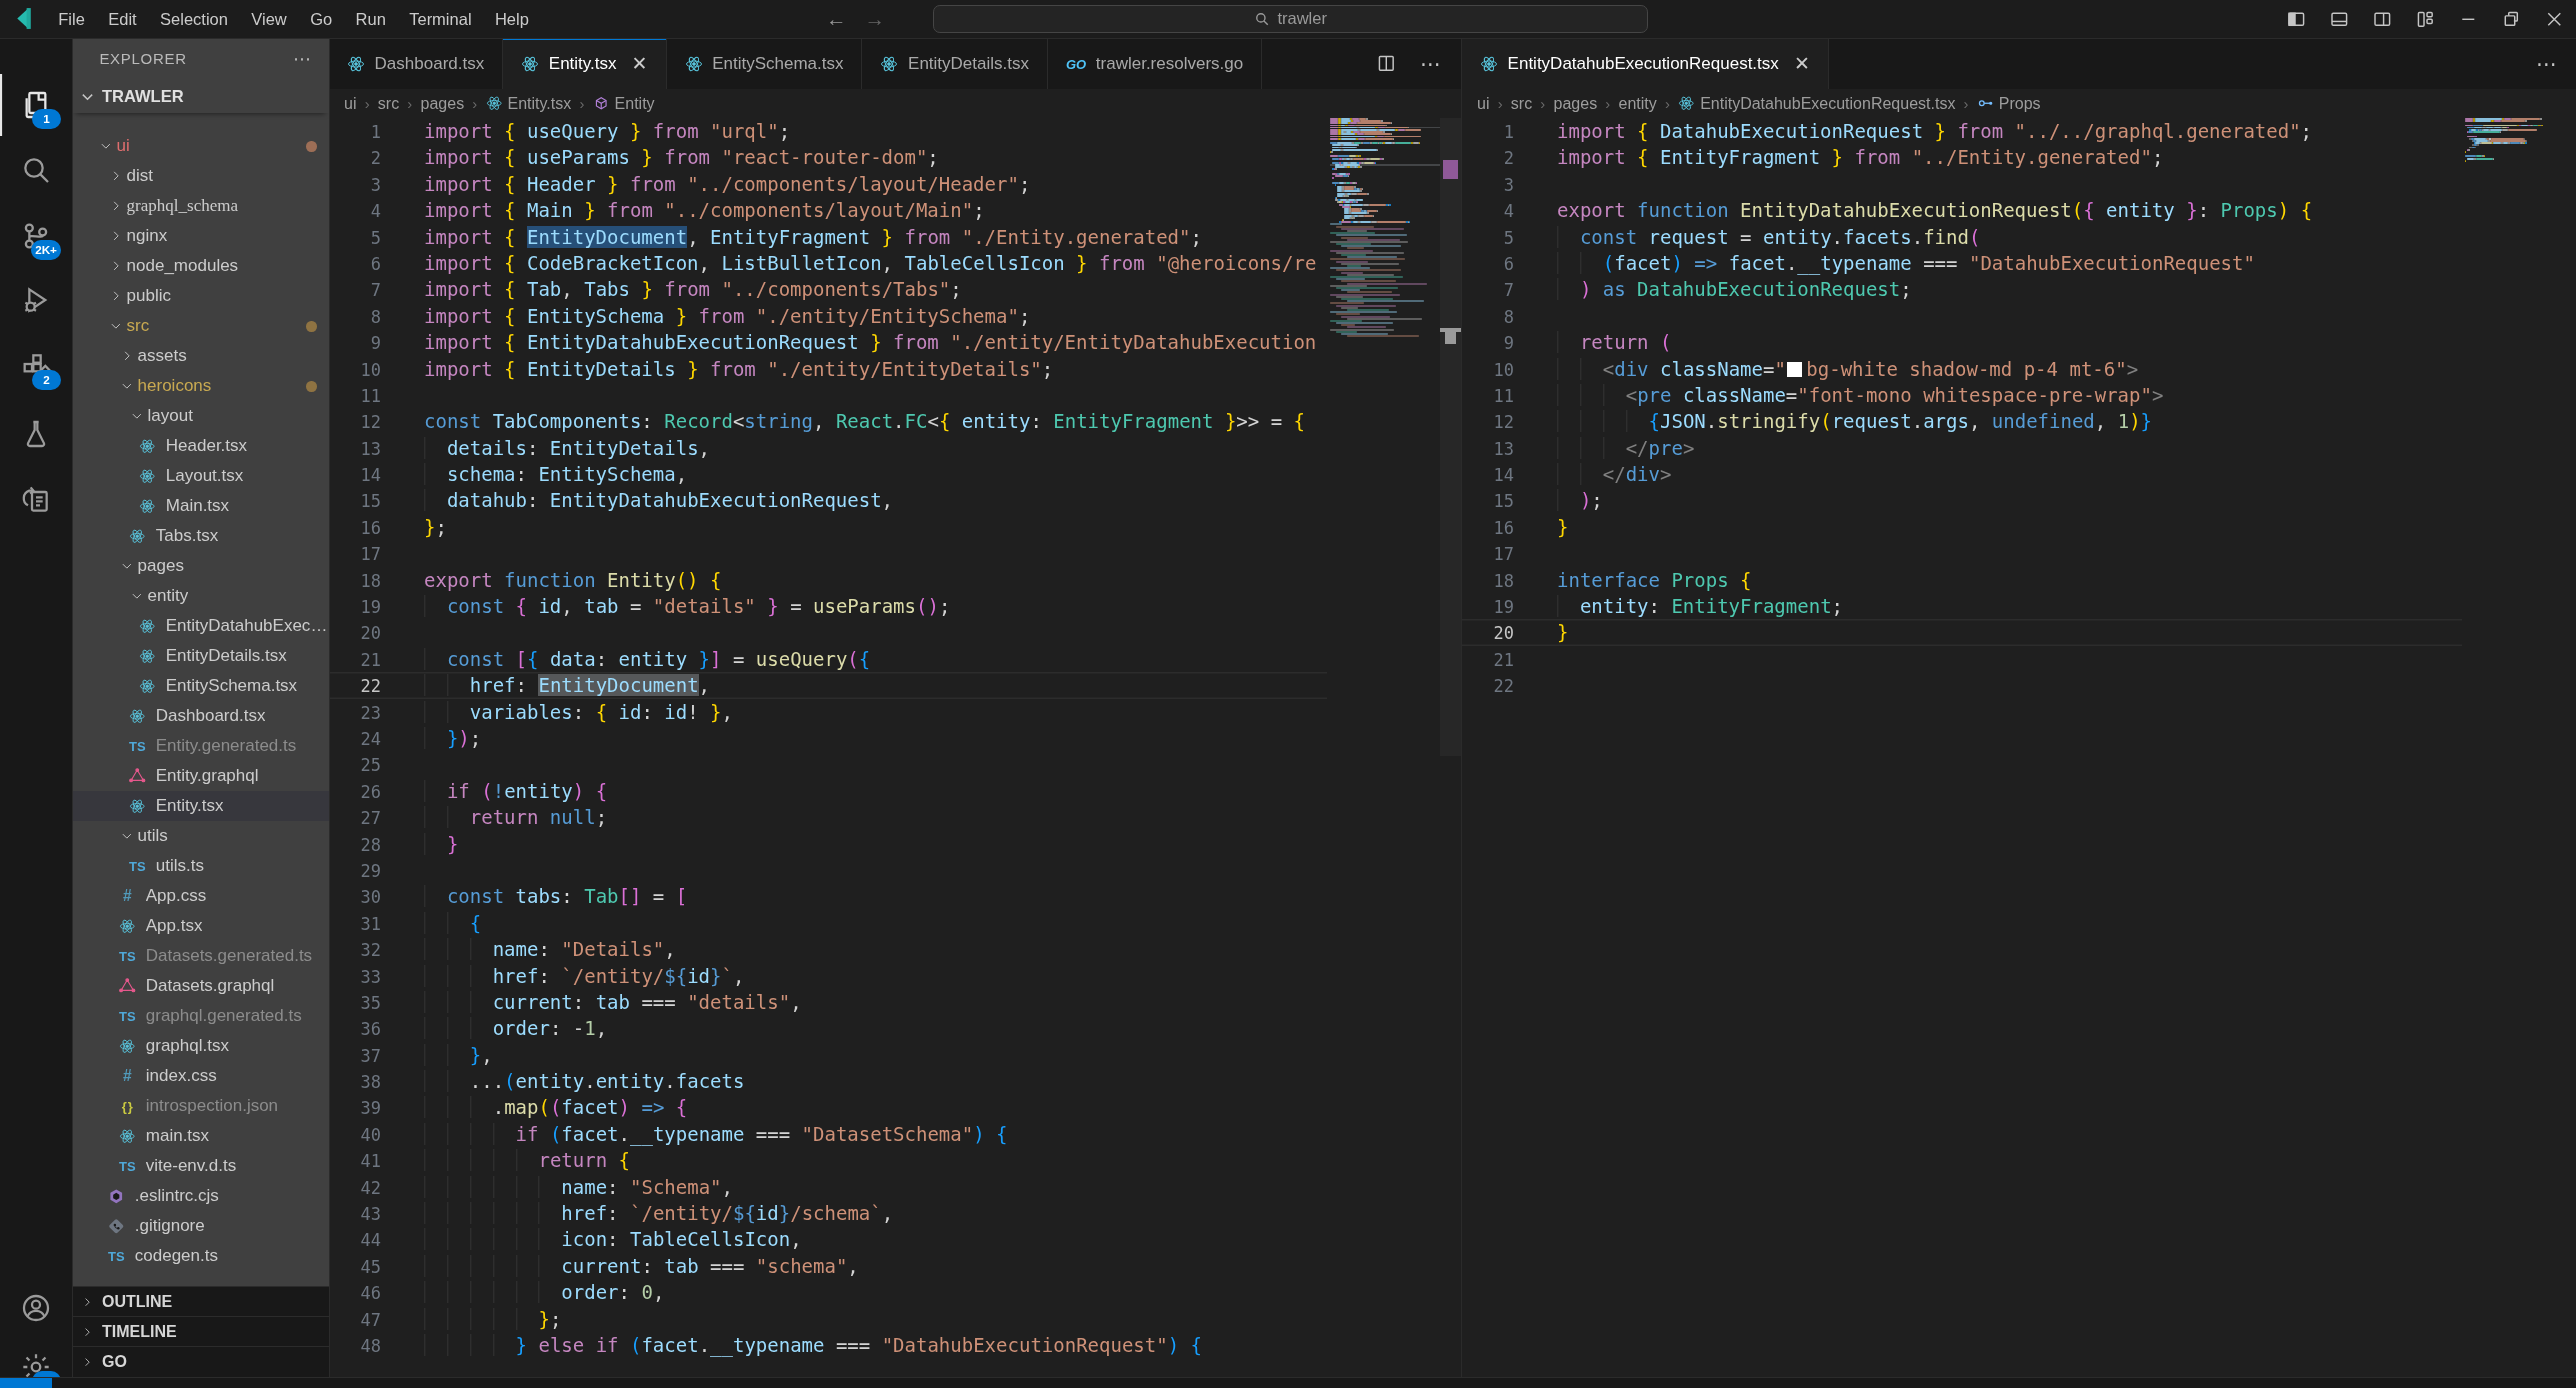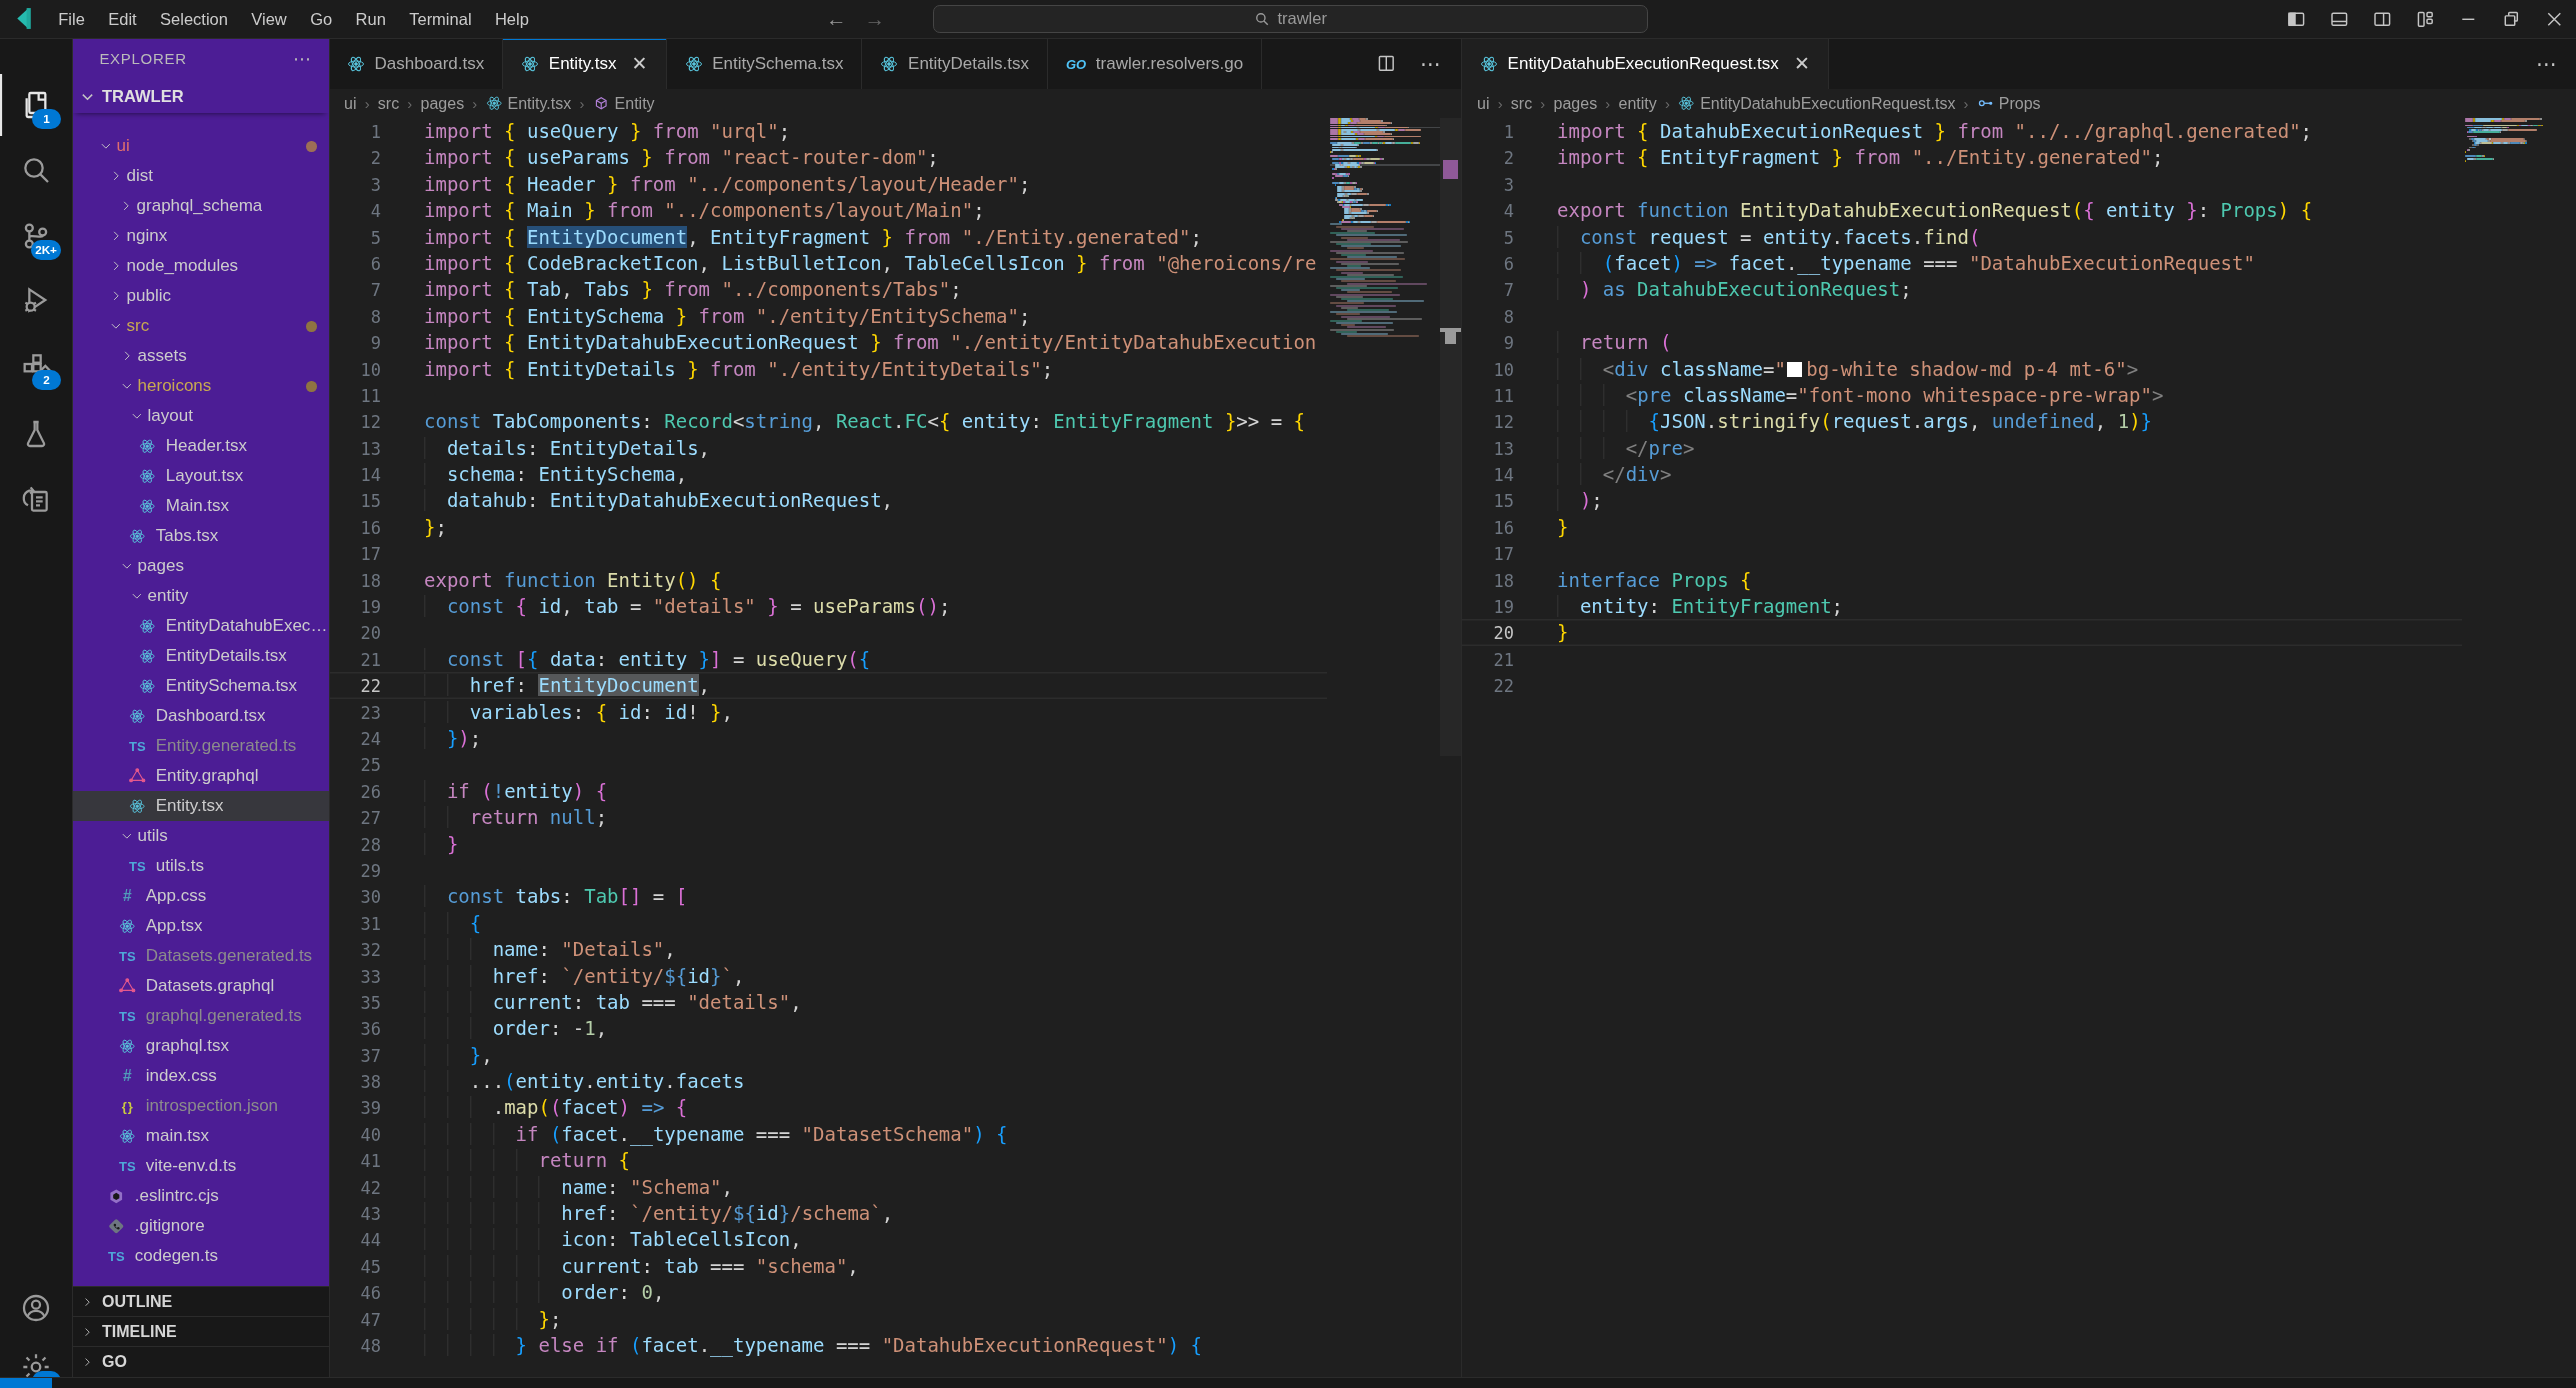--- a/index.html
+++ b/index.html
@@ -18,21 +18,21 @@
              font-size:16.5px;color:#9A9A9A;gap:6.9px;}
   #win-controls{position:absolute;right:0;top:0;height:38px;display:flex;align-items:center;}
   .wc{width:43px;height:38px;display:flex;align-items:center;justify-content:center;color:#C5C5C5;}
   
   #activitybar{position:absolute;top:38px;left:0;width:72px;bottom:0;background:#181818;border-right:0.7px solid #2B2B2B;z-index:5;}
   .ab-item{position:absolute;left:0;width:72px;height:62px;display:flex;align-items:center;justify-content:center;color:#9B9B9B;}
   .ab-item.active{color:#E7E7E7;box-shadow:inset 2.1px 0 0 #E7E7E7;}
   .ab-badge{position:absolute;right:11px;bottom:6.9px;min-width:20.6px;height:20.6px;border-radius:11px;background:#0078D4;
             color:#fff;font-size:11.7px;display:flex;align-items:center;justify-content:center;padding:0 4.1px;font-weight:bold;}
   
-  #sidebar{position:absolute;top:38px;left:72px;width:257px;bottom:0;background:#4c1d95;border-right:0.7px solid #2B2B2B;overflow:hidden;z-index:4;}
+  #sidebar{position:absolute;top:38px;left:72px;width:257px;bottom:0;background:#404040;border-right:0.7px solid #2B2B2B;overflow:hidden;z-index:4;}
   #sb-title{height:41px;display:flex;align-items:center;padding:0 16.5px 0 27.4px;font-size:15px;color:#BBBBBB;letter-spacing:0.7px;}
   #sb-title .sp{flex:1;}
   #sb-section{height:34px;display:flex;align-items:center;font-weight:bold;font-size:16.5px;color:#E0E0E0;
               box-shadow:0 5.5px 5.5px -4.1px rgba(0,0,0,.6);position:relative;z-index:2;}
   #tree{position:absolute;top:93px;left:0;right:0;}
   .row{display:flex;align-items:center;height:30px;font-size:17px;color:#CCCCCC;position:relative;}
   .row.selected{background:#37373D;}
   .row .lbl{white-space:nowrap;overflow:hidden;text-overflow:ellipsis;flex:0 1 auto;max-width:199px;}
   .row .dot{position:absolute;right:12.3px;top:10.3px;width:10.3px;height:10.3px;border-radius:50%;}
   .row .fic{width:20.6px;margin-right:8.2px;display:flex;justify-content:center;flex:none;}
@@ -255,21 +255,21 @@
         <span class="dot" style="background: rgb(157, 110, 86);"></span>
       </div>
       <div class="row" style="padding-left: 34px;">
         <span class="tw">
           <svg width="13.7" height="13.7" viewBox="0 0 24 24" fill="none" stroke="currentColor" stroke-width="1.7">
             <path d="M9 5 L16 12 L9 19"></path>
           </svg>
         </span>
         <span class="lbl">dist</span>
       </div>
-      <div class="row" style="padding-left: 44px;">
+      <div class="row" style="padding-left: 34px; font-family: Liberation Serif, serif;">
         <span class="tw">
           <svg width="13.7" height="13.7" viewBox="0 0 24 24" fill="none" stroke="currentColor" stroke-width="1.7">
             <path d="M9 5 L16 12 L9 19"></path>
           </svg>
         </span>
         <span class="lbl">graphql_schema</span>
       </div>
       <div class="row" style="padding-left: 34px;">
         <span class="tw">
           <svg width="13.7" height="13.7" viewBox="0 0 24 24" fill="none" stroke="currentColor" stroke-width="1.7">

